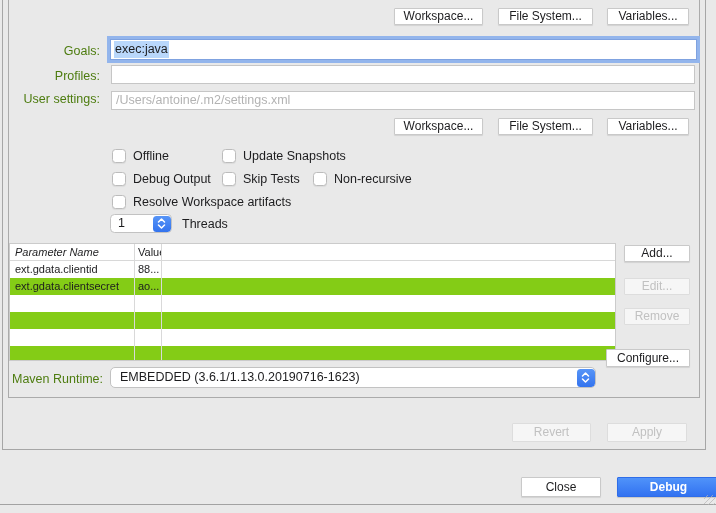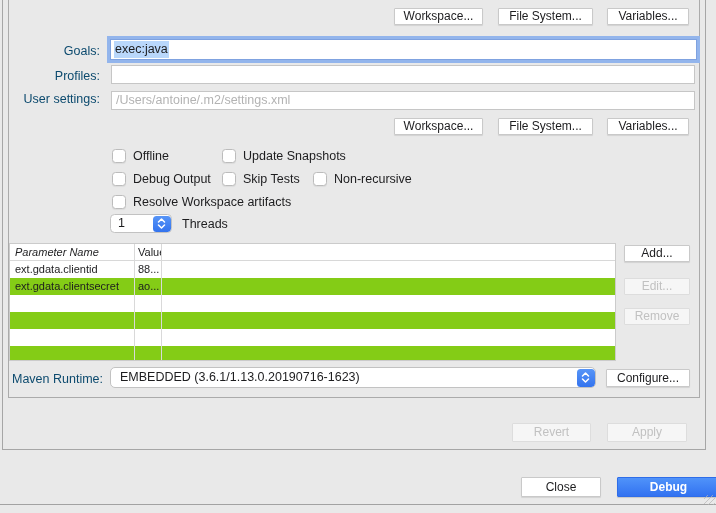--- a/index.html
+++ b/index.html
@@ -27,30 +27,30 @@
   .btn.disabled { color:#c1c1c1; border-color:#dddddd; background:#f6f6f6; box-shadow:none; }
   .btn-ws1 {left:394px; top:8px;   width:89px;}
   .btn-fs1 {left:498px; top:8px;   width:95px;}
   .btn-var1{left:607px; top:8px;   width:82px;}
   .btn-ws2 {left:394px; top:118px; width:89px;}
   .btn-fs2 {left:498px; top:118px; width:95px;}
   .btn-var2{left:607px; top:118px; width:82px;}
   .btn-add    {left:624px; top:245px; width:66px;}
   .btn-edit   {left:624px; top:278px; width:66px;}
   .btn-remove {left:624px; top:308px; width:66px;}
-  .btn-configure {left:606px; top:369px; width:84px; height:18px; line-height:16px;}
+  .btn-configure {left:606px; top:349px; width:84px; height:18px; line-height:16px;}
   .btn-revert {left:512px; top:423px; width:79px; height:19px; line-height:17px;}
   .btn-apply  {left:607px; top:423px; width:80px; height:19px; line-height:17px;}
   .btn-close  {left:521px; top:477px; width:80px; height:20px; line-height:18px;}
   .btn-debug  {left:617px; top:477px; width:103px; height:20px; line-height:18px;
     background:linear-gradient(180deg,#5093fa,#3272f1); border-color:#2f6de8; color:#ffffff;
     box-shadow:0 1px 1px rgba(0,0,0,0.15);font-weight:bold; }
 
   
-  .form-label { position:absolute; left:0; width:100px; text-align:right; color:#0c4a6e; }
+  .form-label { position:absolute; left:0; width:100px; text-align:right; color:#4d7c0f; }
   .lbl-goals {top:44px;} .lbl-profiles {top:69px;} .lbl-us {top:92px;}
   .lbl-runtime {top:372px; width:103px;}
   .lbl-threads {position:absolute; left:182px; top:217px;}
 
   .field { position:absolute; background:#ffffff; border:1px solid #c6c6c6;
     font-size:12.5px; line-height:17px; white-space:nowrap; overflow:hidden; }
   .field-goals { left:110px; top:39px; width:587px; height:21px;
     border:1px solid #7fa2e0; box-shadow:0 0 0 3px #93b5ec; line-height:19px; padding-left:3px; }
   .field-goals .sel { background:#b9d7fb; padding:1px 1px 2px 1px; }
   .field-profiles { left:111px; top:65px; width:584px; height:19px; padding-left:4px; }

